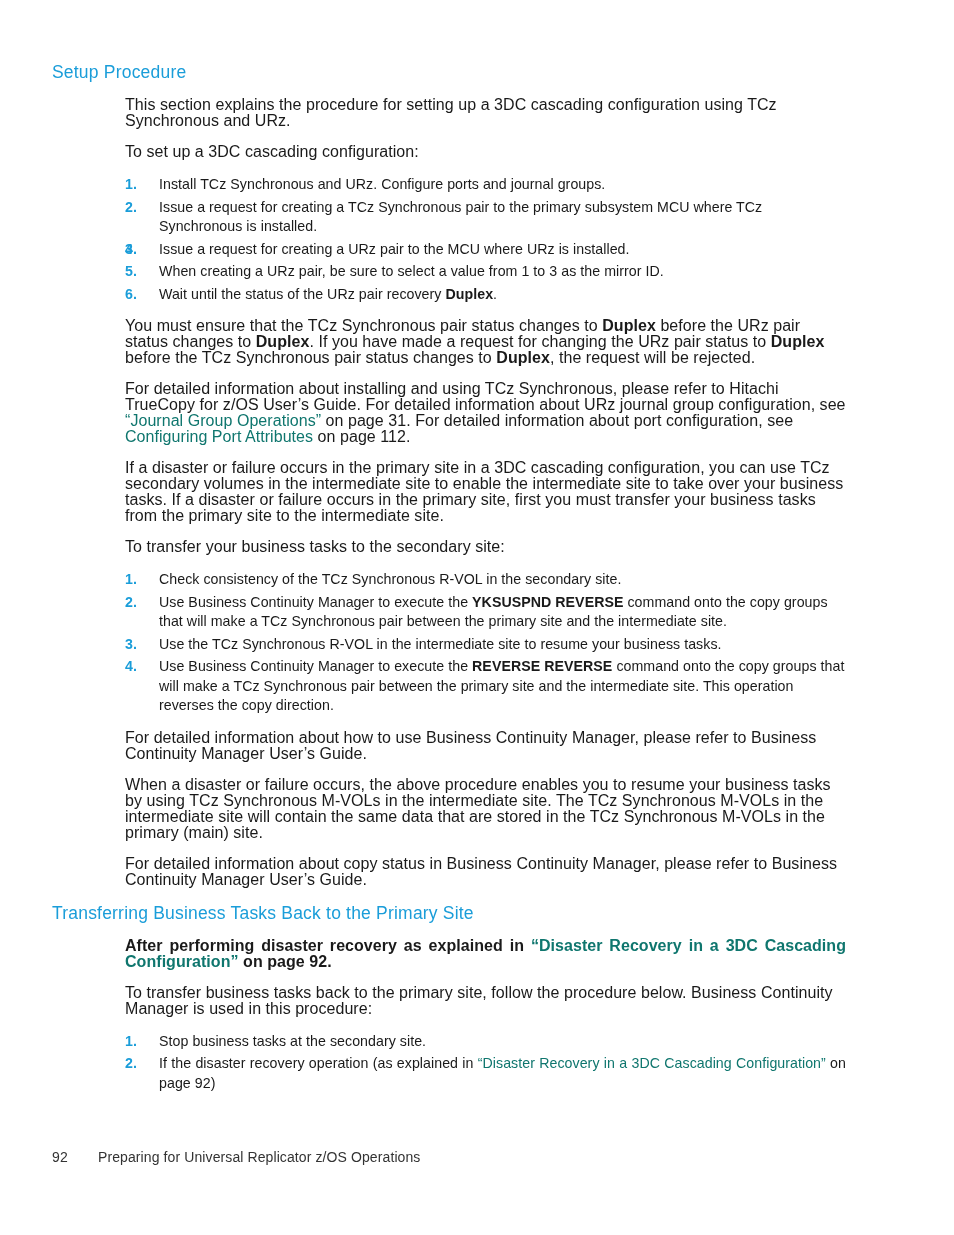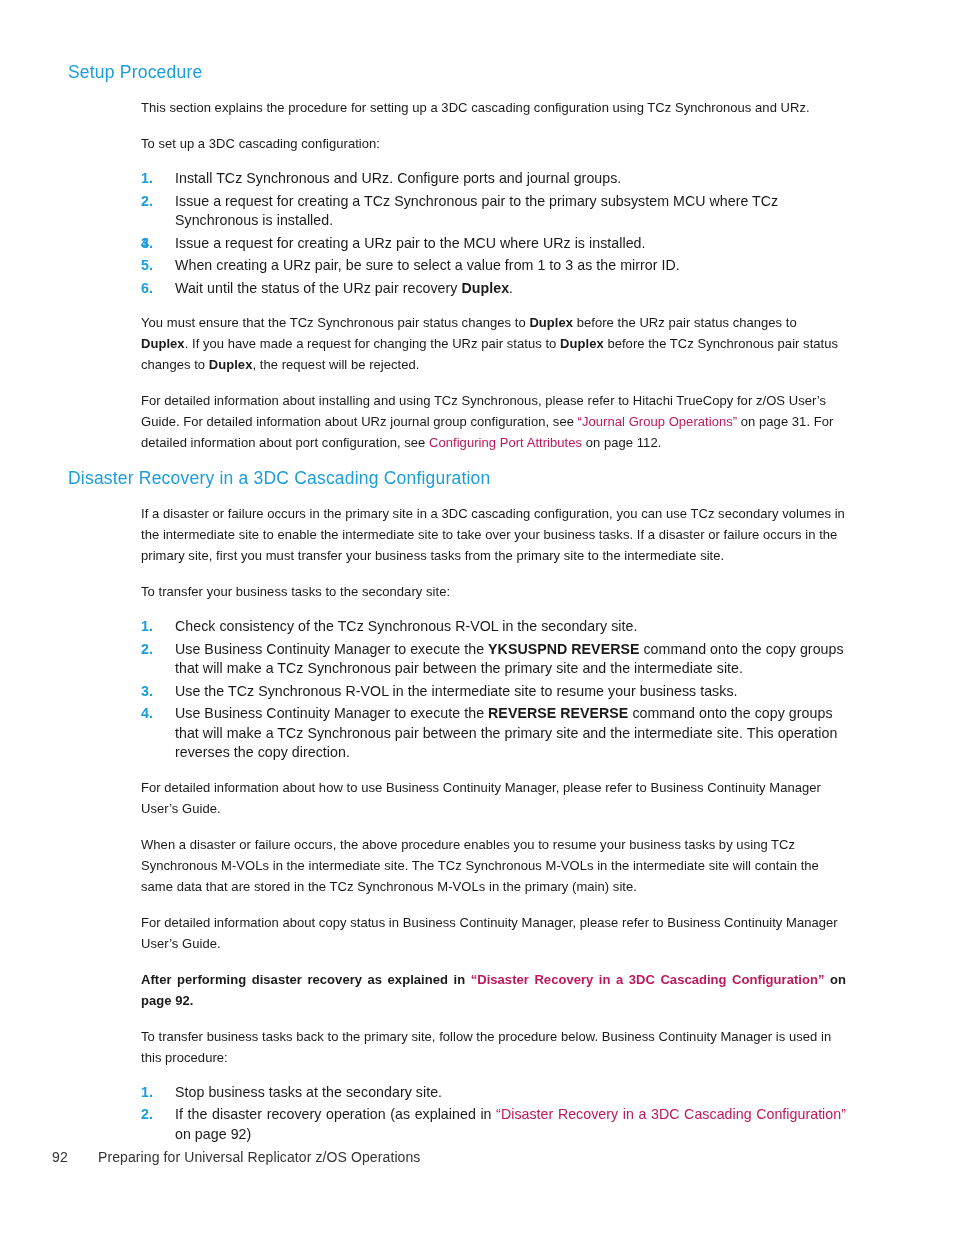--- a/index.html
+++ b/index.html
@@ -14,41 +14,41 @@
     font-family: "Liberation Sans", sans-serif;
     color: #1a1a1a;
     -webkit-font-smoothing: antialiased;
   }
   .page {
     position: absolute;
     left: 0; top: 0;
     width: 954px;
     height: 1235px;
     box-sizing: border-box;
-    padding: 62px 108px 0 68px;
+    padding: 62px 108px 0 52px;
   }
 
   h2.section-heading {
     color: #1a9dd9;
     font-size: 17.5px;
     font-weight: 400;
     letter-spacing: 0.2px;
     margin: 0 0 14px 0;
     line-height: 1.2;
   }
   .sec-gap-2 { margin-top: 30px; }
   .sec-gap-3 { margin-top: 31px; }
 
   .body-block {
     margin-left: 73px;
   }
 
   p.para {
-    font-size: 13px;
-    line-height: 21px;
+    font-size: 16px;
+    line-height: 16px;
     margin: 0 0 15px 0;
     color: #1a1a1a;
     letter-spacing: 0.05px;
   }
   p.para.justify { text-align: justify; font-weight: bold; }
 
   ol.steps {
     list-style: none;
     margin: 0 0 14px 0;
     padding: 0;
@@ -66,21 +66,21 @@
     left: 0;
     top: 0;
     color: #1a9dd9;
     font-weight: bold;
     font-size: 14.2px;
   }
   ol.steps li.justify { text-align: justify; }
 
   b, strong, .bold { font-weight: bold; }
   .link {
-    color: #be185d;
+    color: #0f766e;
     text-decoration: none;
   }
 
   .footer {
     position: absolute;
     left: 52px;
     top: 1149px;
     width: 800px;
     font-size: 14px;
     color: #333333;
@@ -109,38 +109,38 @@
         <li><span class="marker">3.</span></li>
         <li><span class="marker">4.</span><span><span>Issue a request for creating a URz pair to the MCU where URz is installed.</span></span></li>
         <li><span class="marker">5.</span><span><span>When creating a URz pair, be sure to select a value from 1 to 3 as the mirror ID.</span></span></li>
         <li><span class="marker">6.</span><span><span>Wait until the status of the URz pair recovery </span><b class="bold">Duplex</b><span>.</span></span></li>
       </ol>
 
     <p class="para"><span>You must ensure that the TCz Synchronous pair status changes to </span><b class="bold">Duplex</b><span> before the URz pair status changes to </span><b class="bold">Duplex</b><span>.  If you have made a request for changing the URz pair status to </span><b class="bold">Duplex</b><span> before the TCz Synchronous pair status changes to </span><b class="bold">Duplex</b><span>, the request will be rejected.</span></p>
     <p class="para"><span>For detailed information about installing and using TCz Synchronous, please refer to Hitachi TrueCopy for z/OS User’s Guide.  For detailed information about URz journal group configuration, see </span><a class="link" href="#">“Journal Group Operations”</a><span> on page 31.  For detailed information about port configuration, see </span><a class="link" href="#">Configuring Port Attributes</a><span> on page 112.</span></p>
   </div>
 
-  <h2 class="section-heading sec-gap-2">Disaster Recovery in a 3DC Cascading Configuration</h2>
 
   <div class="body-block">
     <p class="para">If a disaster or failure occurs in the primary site in a 3DC cascading configuration, you can use TCz secondary volumes in the intermediate site to enable the intermediate site to take over your business tasks.  If a disaster or failure occurs in the primary site, first you must transfer your business tasks from the primary site to the intermediate site.</p>
     <p class="para">To transfer your business tasks to the secondary site:</p>
 
     <ol class="steps">
         <li><span class="marker">1.</span><span><span>Check consistency of the TCz Synchronous R-VOL in the secondary site.</span></span></li>
         <li><span class="marker">2.</span><span><span>Use Business Continuity Manager to execute the </span><b class="bold">YKSUSPND REVERSE</b><span> command onto the copy groups that will make a TCz Synchronous pair between the primary site and the intermediate site.</span></span></li>
         <li><span class="marker">3.</span><span><span>Use the TCz Synchronous R-VOL in the intermediate site to resume your business tasks.</span></span></li>
         <li><span class="marker">4.</span><span><span>Use Business Continuity Manager to execute the </span><b class="bold">REVERSE REVERSE</b><span> command onto the copy groups that will make a TCz Synchronous pair between the primary site and the intermediate site.  This operation reverses the copy direction.</span></span></li>
       </ol>
 
     <p class="para"><span>For detailed information about how to use Business Continuity Manager, please refer to Business Continuity Manager User’s Guide.</span></p>
     <p class="para"><span>When a disaster or failure occurs, the above procedure enables you to resume your business tasks by using TCz Synchronous M-VOLs in the intermediate site.  The TCz Synchronous M-VOLs in the intermediate site will contain the same data that are stored in the TCz Synchronous M-VOLs in the primary (main) site.</span></p>
     <p class="para"><span>For detailed information about copy status in Business Continuity Manager, please refer to Business Continuity Manager User’s Guide.</span></p>
   </div>
 
+  <h2 class="section-heading sec-gap-3">Transferring Business Tasks Back to the Primary Site</h2>
 
   <div class="body-block">
     <p class="para justify"><span>After performing disaster recovery as explained in </span><a class="link" href="#">“Disaster Recovery in a 3DC Cascading Configuration”</a><span> on page 92.</span></p>
     <p class="para"><span>To transfer business tasks back to the primary site, follow the procedure below.  Business Continuity Manager is used in this procedure:</span></p>
 
     <ol class="steps">
         <li><span class="marker">1.</span><span><span>Stop business tasks at the secondary site.</span></span></li>
         <li class="justify"><span class="marker">2.</span><span><span>If the disaster recovery operation (as explained in </span><a class="link" href="#">“Disaster Recovery in a 3DC Cascading Configuration”</a><span> on page 92)</span></span></li>
       </ol>
   </div>

